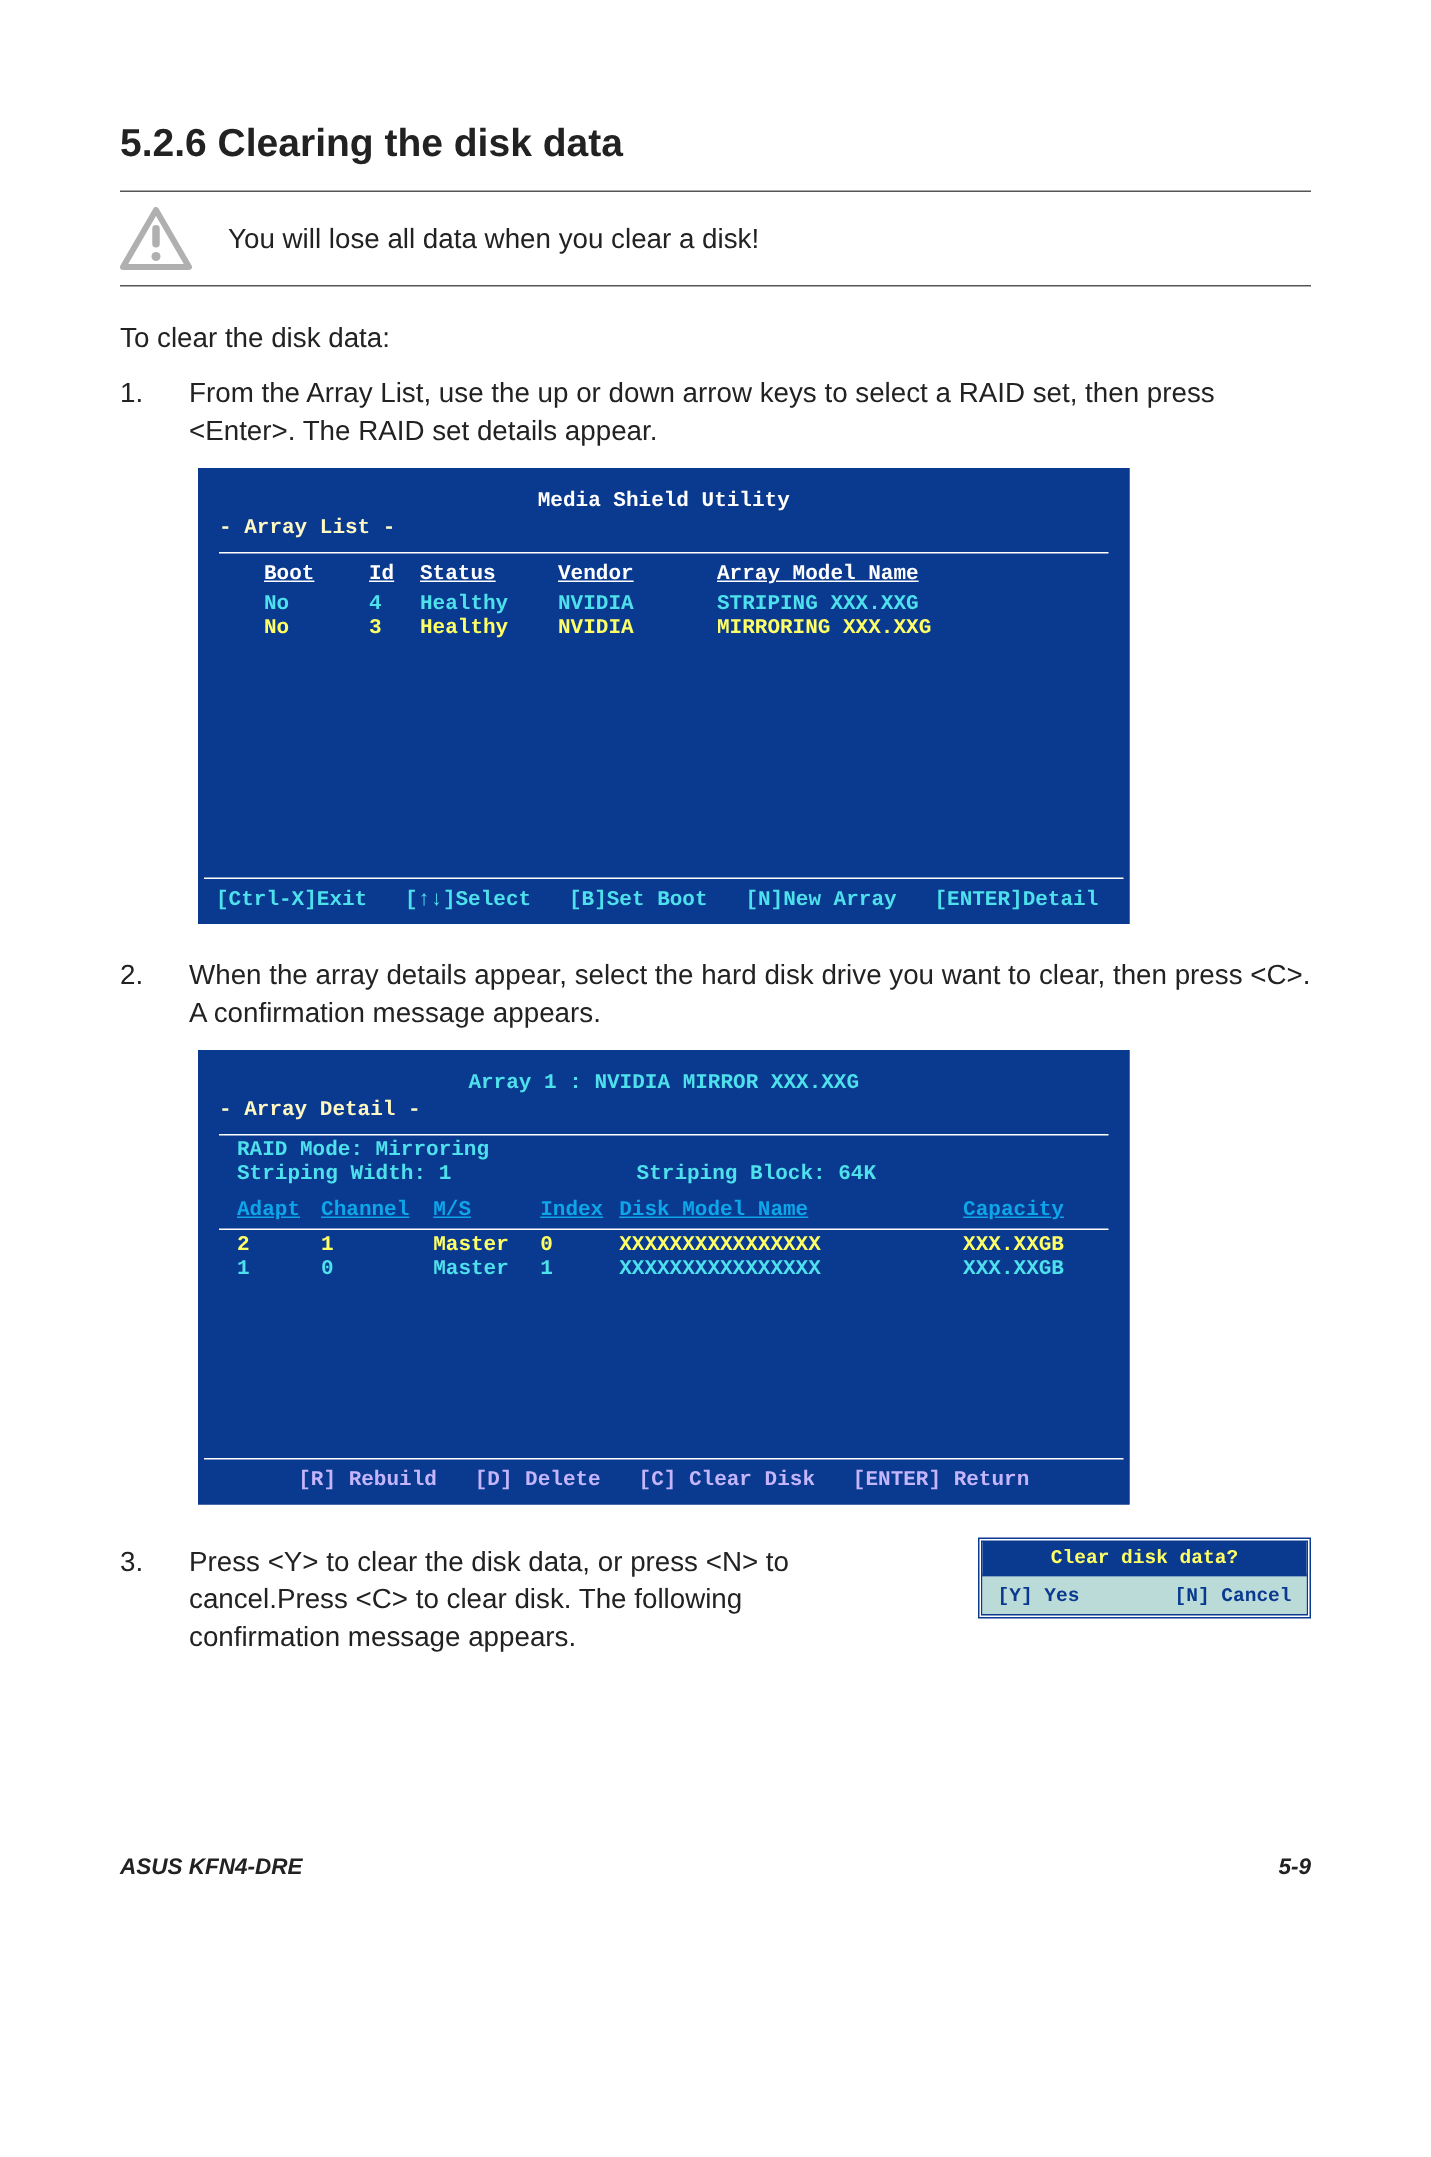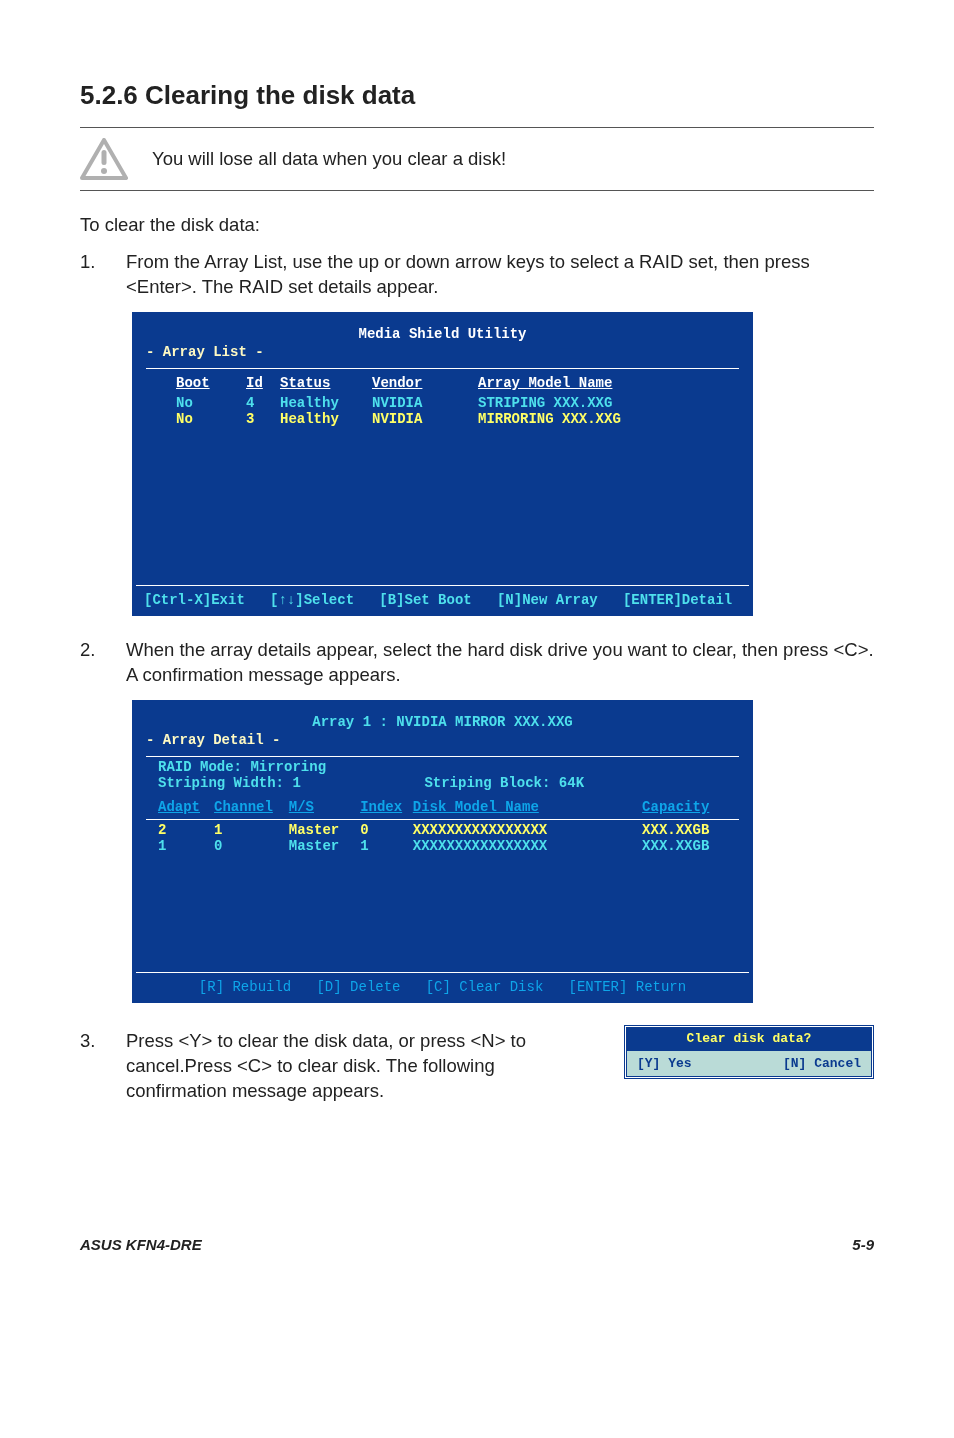--- a/index.html
+++ b/index.html
@@ -108,41 +108,41 @@
     color: #0ea5e9;
     font-weight: bold;
     padding: 8px 12px 2px 12px;
   }
   .c2 .colhead span { text-decoration: underline; }
   .c2 .drow { display: flex; padding: 0 12px; font-weight: bold; }
   .c2 .drow.yellow { color: #ffff66; }
   .c2 .drow.cyan   { color: #4ee0ec; }
   .c2 .footer2 {
     text-align: center;
-    color: #0ea5e9;
-    font-weight: normal;
+    color: #c4b5fd;
+    font-weight: bold;
     padding: 4px 0;
   }
   .cc-adapt  { width: 66px; }
   .cc-chan   { width: 88px; }
   .cc-ms     { width: 84px; }
   .cc-index  { width: 62px; }
   .cc-model  { width: 270px; }
   .cc-cap    { width: 100px; }
 
   .two-col {
     display: flex;
     gap: 30px;
     align-items: flex-start;
   }
   .two-col .left { flex: 1; }
   .mini-dialog {
     font-family: "Courier New", monospace;
     border: 3px double #0a3a8f;
-    width: 250px;
+    width: 222px;
     flex-shrink: 0;
     font-size: 13px;
     font-weight: bold;
     margin-left: 48px;
   }
   .mini-dialog .hdr {
     background: #0a3a8f;
     color: #ffff66;
     text-align: center;
     padding: 3px 0;

